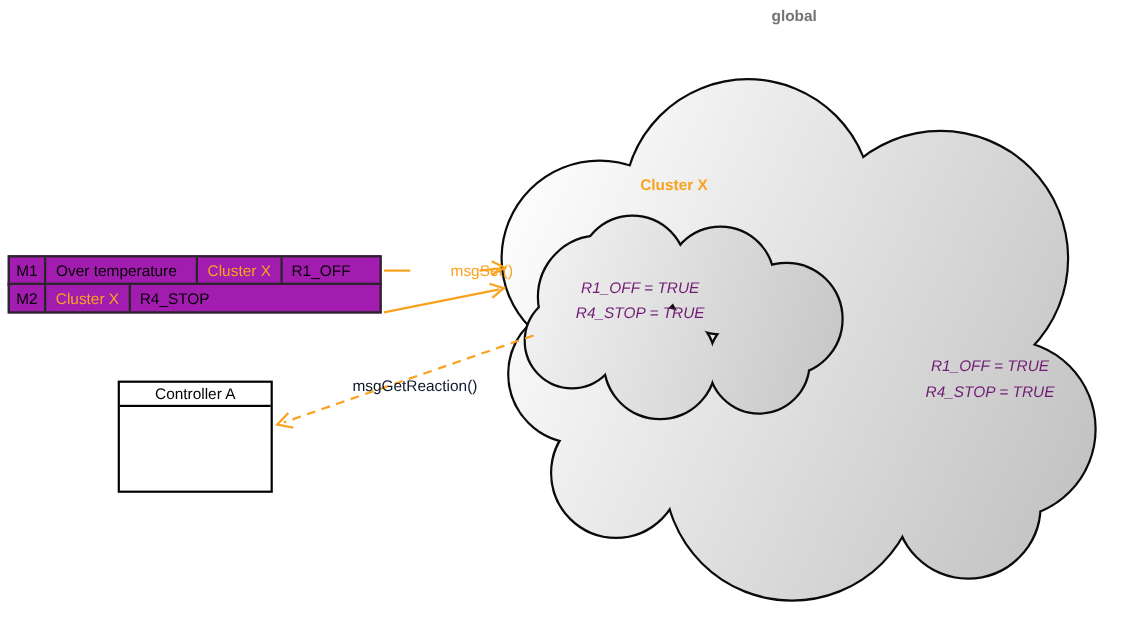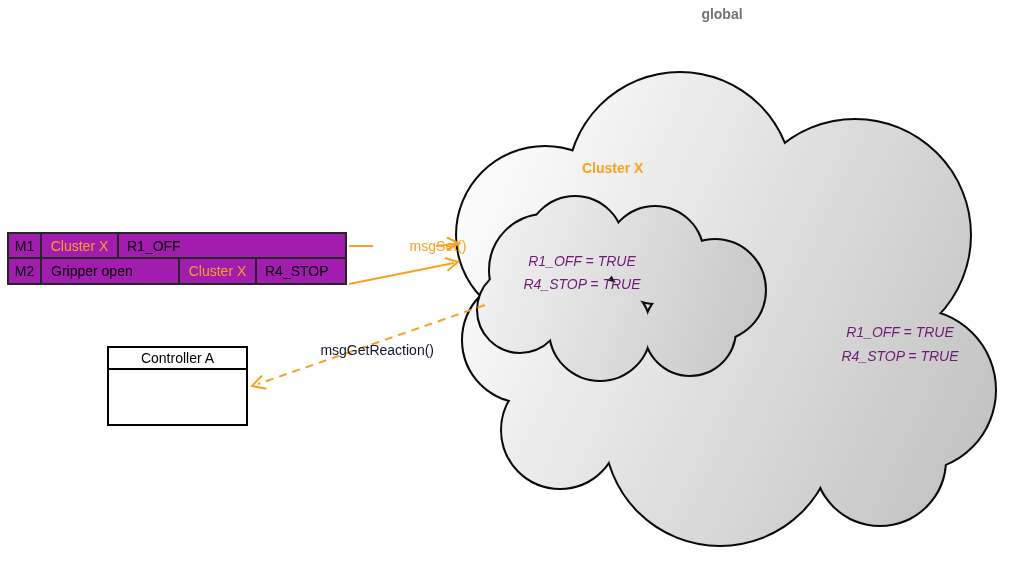--- a/index.html
+++ b/index.html
@@ -34,21 +34,21 @@
     border-right:2px solid #262626; font-size:14px; color:#000;
     white-space:nowrap; overflow:hidden;
   }
   .cell.c-id      { width:33px;  justify-content:center; }
   .cell.c-event   { width:138px; padding-left:9px; }
   .cell.c-cluster { width:77px;  justify-content:center; color:#f9a21e; }
   .cell.c-signal  { width:88px;  padding-left:8px; border-right:none;border-radius:12px; }
 
   
   .controller {
-    left:107px; top:346px; width:141px; height:80px;
+    left:107px; top:346px; width:141px; height:102px;
     border:2px solid #000; box-sizing:border-box; background:#fff;
   }
   .controller .title {
     height:22px; border-bottom:2px solid #000; box-sizing:border-box;
     display:flex; align-items:center; justify-content:center;
     font-size:14px; color:#000;
   }
 </style>
 </head>
 <body>
@@ -144,27 +144,27 @@
     <div>R4_STOP = TRUE</div>
   </div>
 
   <div class="abs cloud-text outer-cloud-text">
     <div>R1_OFF = TRUE</div>
     <div>R4_STOP = TRUE</div>
   </div>
 
   <div class="abs msg-row r1">
     <div class="cell c-id">M1</div>
+    <div class="cell c-event">Over temperature</div>
     <div class="cell c-cluster">Cluster X</div>
     <div class="cell c-signal">R1_OFF</div>
   </div>
 
   <div class="abs msg-row r2">
     <div class="cell c-id">M2</div>
-    <div class="cell c-event">Gripper open</div>
     <div class="cell c-cluster">Cluster X</div>
     <div class="cell c-signal">R4_STOP</div>
   </div>
 
   <div class="abs controller">
     <div class="title">Controller A</div>
     <div></div>
   </div>
 
 </div>

